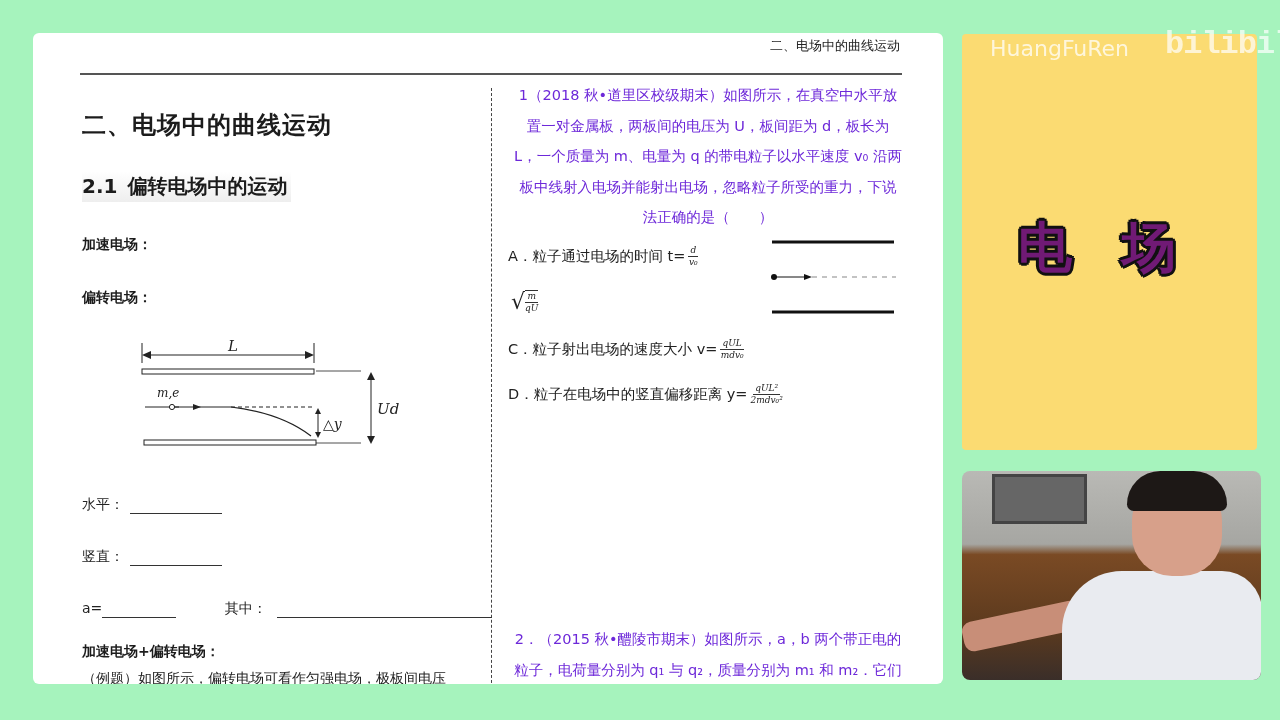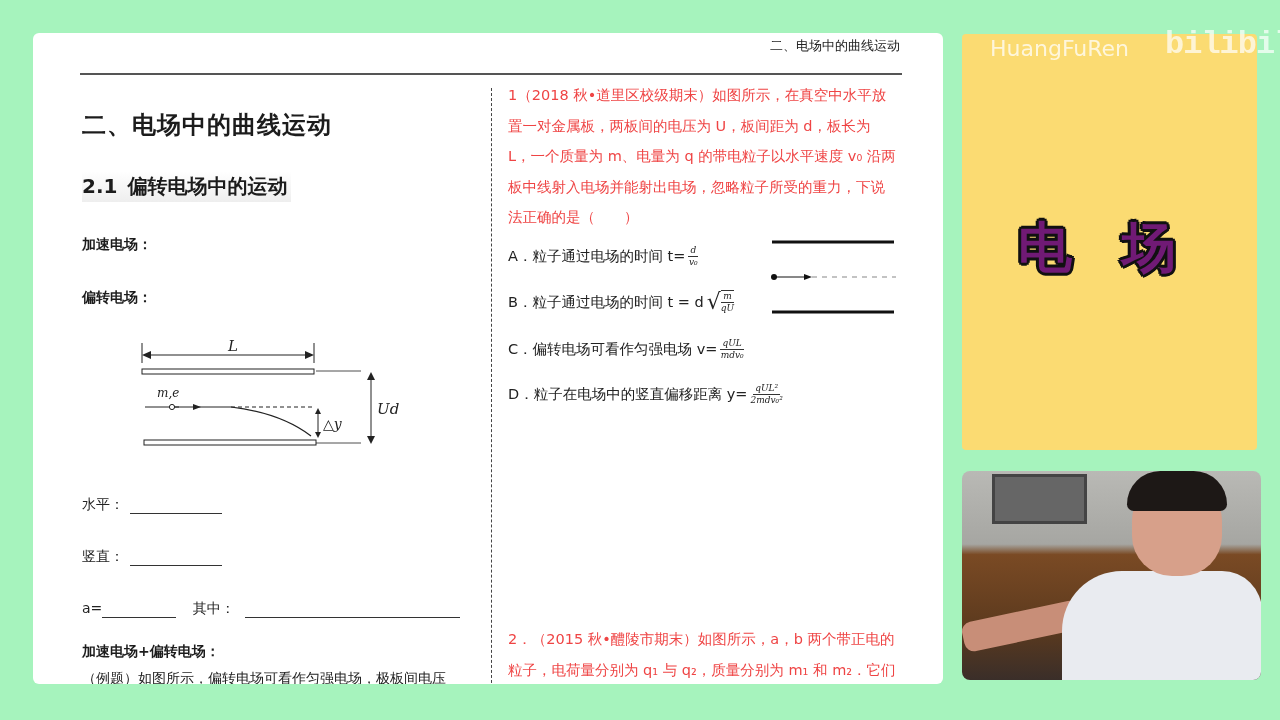--- a/index.html
+++ b/index.html
@@ -5,21 +5,21 @@
   * { box-sizing: border-box; margin: 0; padding: 0; }
   html, body { width: 1280px; height: 720px; overflow: hidden; }
   body {
     background: #a6f3bd;
     font-family: "DejaVu Sans", "Liberation Sans", sans-serif;
     position: relative;
     color: #1c1c1c;
   }
   .doc {
     position: absolute; left: 33px; top: 33px; width: 910px; height: 651px;
-    background: #ffffff; border-radius: 6px; overflow: hidden;
+    background: #ffffff; border-radius: 6px; overflow: hidden; text-align: center;
   }
   .running-head {
     position: absolute; right: 43px; top: 4px; font-size: 13px; color: #222;
   }
   .head-rule {
     position: absolute; left: 47px; top: 40px; width: 822px; height: 2px; background: #555;
   }
   .col-divider {
     position: absolute; left: 458px; top: 55px; height: 600px; width: 0;
     border-left: 1.5px dashed #444;
@@ -27,21 +27,21 @@
   .h1 { position: absolute; left: 49px; top: 76px; font-size: 24px; font-weight: bold; letter-spacing: 1px; }
   .h2 {
     position: absolute; left: 49px; top: 138px; font-size: 20px; font-weight: bold;
     background: linear-gradient(#fff, #eee); padding: 2px 4px 2px 0;
   }
   .h2 .num { margin-right: 10px; }
   .label-bold { position: absolute; left: 49px; font-size: 14px; font-weight: bold; }
   .label { position: absolute; left: 49px; font-size: 14px; color: #222; }
   .blank { display: inline-block; border-bottom: 1px solid #333; height: 14px; vertical-align: bottom; margin-left: 6px; }
   .diagram1 { position: absolute; left: 88px; top: 300px; }
-  .q-text { position: absolute; left: 475px; font-size: 14.5px; line-height: 30.5px; color: #ef4444; width: 400px; }
+  .q-text { position: absolute; left: 475px; font-size: 14.5px; line-height: 30.5px; color: #6d28d9; width: 400px; }
   .option { position: absolute; left: 475px; font-size: 14.5px; color: #222; display: flex; align-items: center; }
   .frac { display: inline-flex; flex-direction: column; align-items: center; font-family: "DejaVu Serif", serif; font-style: italic; font-size: 9px; margin-left: 3px; line-height: 11px; }
   .frac .num { border-bottom: 1px solid #333; padding: 0 2px; }
   .sqrt { display: inline-flex; align-items: center; font-family: "DejaVu Serif", serif; margin-left: 3px; }
   .sqrt .rad { font-size: 22px; line-height: 22px; }
   .sqrt .frac { border-top: 1px solid #333; margin-left: 0; }
   .diagram2 { position: absolute; left: 735px; top: 205px; }
   .bottom-text { position: absolute; left: 49px; top: 637px; font-size: 14px; color: #222; }
   .side-panel {
     position: absolute; left: 962px; top: 34px; width: 295px; height: 416px;
@@ -118,52 +118,51 @@
   </svg>
 
   <div class="label" style="top:463px">
     <span>水平：</span><span class="blank" style="width:92px"></span>
   </div>
   <div class="label" style="top:515px">
     <span>竖直：</span><span class="blank" style="width:92px"></span>
   </div>
   <div class="label" style="top:567px">
     <span>a=</span><span class="blank" style="width:74px; margin-left:0"></span>
-    <span style="margin-left:12px">其中：</span><span class="blank" style="width:215px; margin-left:10px"></span>
+    <span style="margin-left:44px">其中：</span><span class="blank" style="width:215px; margin-left:10px"></span>
   </div>
   <div class="label-bold" style="top:610px">加速电场+偏转电场：</div>
   <div class="bottom-text">（例题）如图所示，偏转电场可看作匀强电场，极板间电压</div>
 
   <div class="q-text" style="top:47px">
     <div>1（2018 秋•道里区校级期末）如图所示，在真空中水平放</div>
     <div>置一对金属板，两板间的电压为 U，板间距为 d，板长为</div>
     <div>L，一个质量为 m、电量为 q 的带电粒子以水平速度 v₀ 沿两</div>
     <div>板中线射入电场并能射出电场，忽略粒子所受的重力，下说</div>
     <div>法正确的是（　　）</div>
   </div>
 
   <div class="option" style="top:212px">
     <span>A．粒子通过电场的时间 t=</span>
     <span class="frac">
       <span class="num">d</span>
       <span>v₀</span>
     </span>
   </div>
   <div class="option" style="top:257px">
-    <span>B．粒子通过电场的时间 t = d</span>
     <span class="sqrt">
       <span class="rad">√</span>
       <span class="frac">
         <span class="num">m</span>
         <span>qU</span>
       </span>
     </span>
   </div>
   <div class="option" style="top:305px">
-    <span>C．偏转电场可看作匀强电场 v=</span>
+    <span>C．粒子射出电场的速度大小 v=</span>
     <span class="frac">
       <span class="num">qUL</span>
       <span>mdv₀</span>
     </span>
   </div>
   <div class="option" style="top:350px">
     <span>D．粒子在电场中的竖直偏移距离 y=</span>
     <span class="frac">
       <span class="num">qUL²</span>
       <span>2mdv₀²</span>

